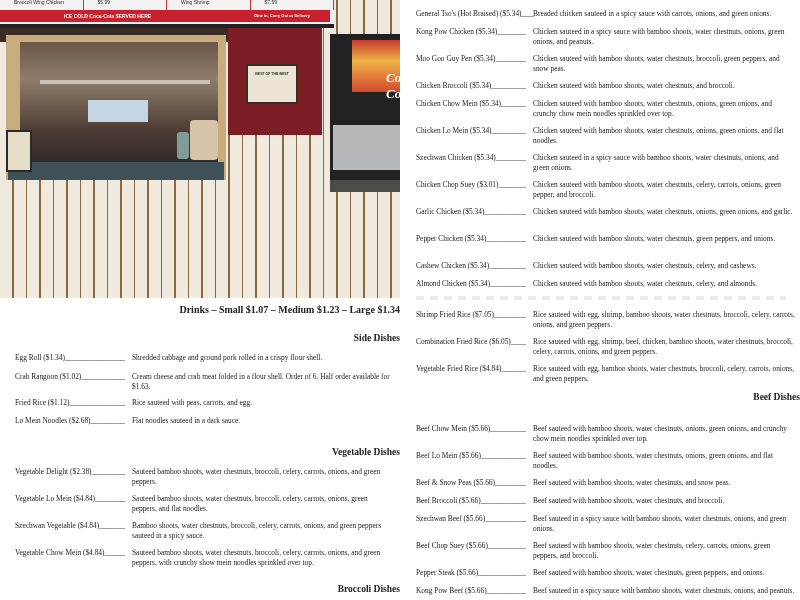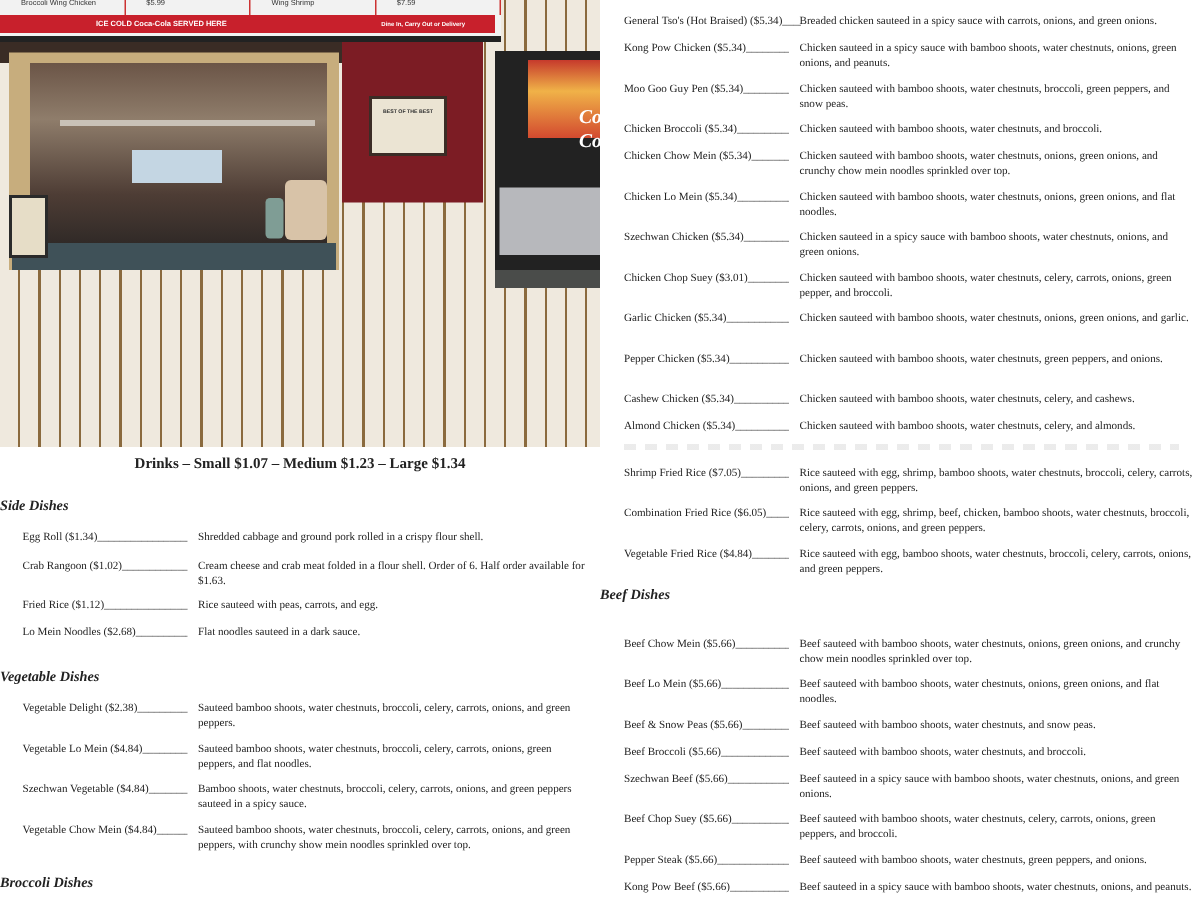--- a/index.html
+++ b/index.html
@@ -32,25 +32,25 @@
   .certificate { position: absolute; left: 246px; top: 64px; width: 52px; height: 40px; background: #ebe4d3; border: 2px solid #3b2c26; }
   .certificate span { display: block; font-family: "Liberation Sans", sans-serif; font-size: 3.5px; text-align: center; margin-top: 6px; color: #333; font-weight: bold; }
   .machine { position: absolute; left: 330px; top: 34px; width: 70px; height: 155px; background: #222; }
   .machine-panel { position: absolute; left: 352px; top: 40px; width: 48px; height: 52px;
                    background: linear-gradient(180deg, #c63a2c 0%, #f0b248 40%, #d34a2f 100%); }
   .machine-logo { position: absolute; left: 354px; top: 70px; color: #fff; font-family: "Liberation Serif", serif; font-style: italic; font-size: 13px; font-weight: bold; margin-left: 32px; }
   .machine-tray { position: absolute; left: 333px; top: 125px; width: 67px; height: 45px; background: #b7b8bc; }
   .machine-base { position: absolute; left: 330px; top: 180px; width: 70px; height: 12px; background: #4a4c4a; }
 
   
-  .drinks { position: absolute; left: 0; top: 303px; width: 400px; text-align: center; }
+  .drinks { position: absolute; left: 0; top: 303px; width: 400px; text-align: right; }
   .drinks-title { font-size: 10px; font-weight: bold; line-height: 13px; }
   .drinks-sub { font-size: 7.5px; line-height: 10px; }
 
-  .section-title { position: absolute; width: 400px; text-align: left; font-size: 9.5px; font-weight: bold; font-style: italic; }
+  .section-title { position: absolute; width: 400px; text-align: right; font-size: 9.5px; font-weight: bold; }
 
   .item { position: absolute; left: 15px; width: 380px; font-size: 7.4px; line-height: 9.5px; }
   .item .name { position: absolute; left: 0; top: 0; width: 110px; white-space: nowrap; overflow: hidden; }
   .item .name::after { content: "____________________________________________"; }
   .item .desc { position: absolute; left: 117px; top: 0; width: 262px; }
 
   .col-right .item { left: 16px; }
 
   .faded { position: absolute; left: 16px; top: 296px; width: 370px; height: 4px;
            background: repeating-linear-gradient(90deg, #d8d8d8 0 8px, transparent 8px 14px); opacity: 0.5; }

